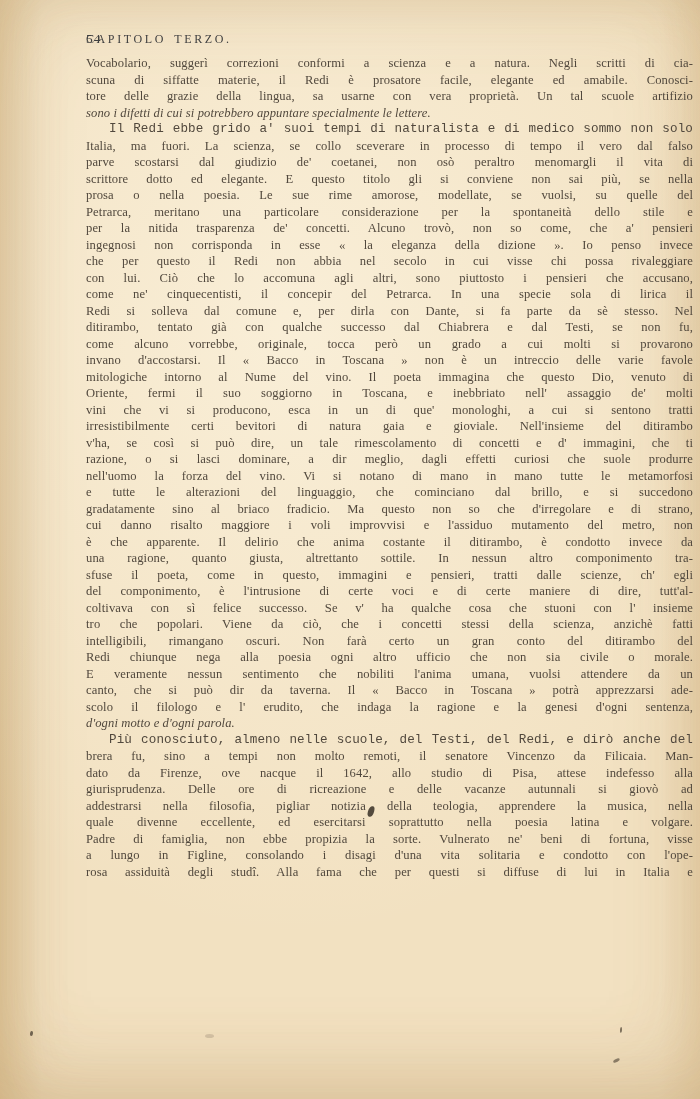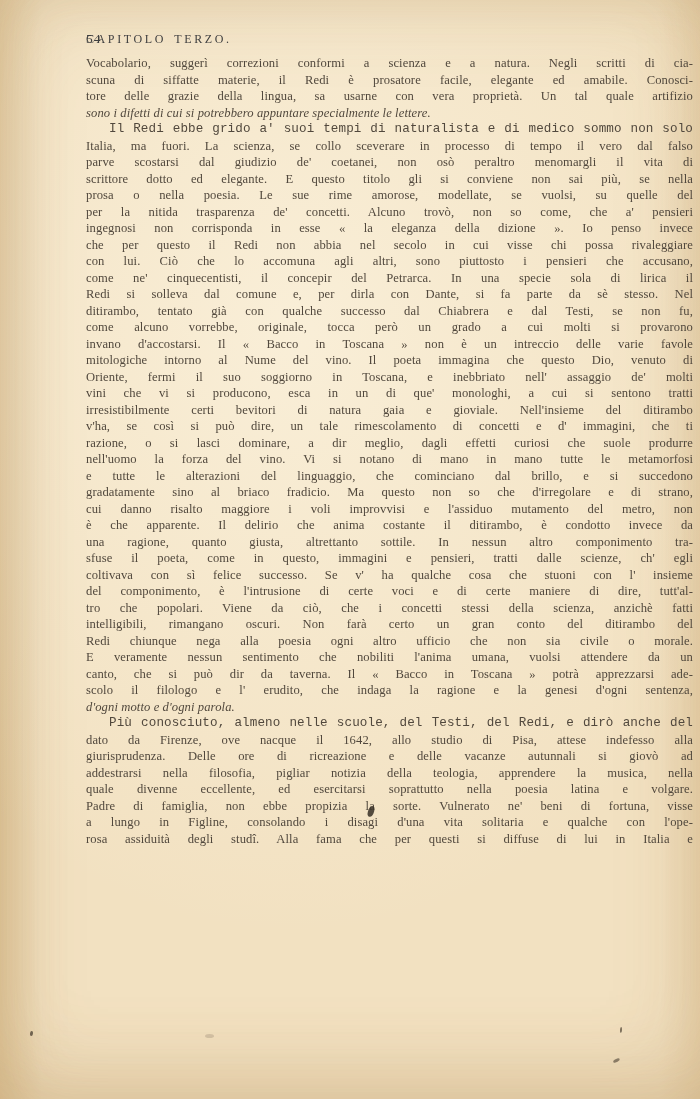--- a/index.html
+++ b/index.html
@@ -98,27 +98,28 @@
 <div class="vignette"></div>
 
 <div class="page-head">
   <span class="page-num">54</span>
   <span class="running-title">CAPITOLO TERZO.</span>
 </div>
 
 <div class="text-block">
     <div class="line">Vocabolario, suggerì correzioni conformi a scienza e a natura. Negli scritti di cia-</div>
     <div class="line">scuna di siffatte materie, il Redi è prosatore facile, elegante ed amabile. Conosci-</div>
-    <div class="line">tore delle grazie della lingua, sa usarne con vera proprietà. Un tal quale artifizio</div>
+    <div class="line">tore delle grazie della lingua, sa usarne con vera proprietà. Un tal scuole artifizio</div>
     <div class="line flush">sono i difetti di cui si potrebbero appuntare specialmente le lettere.</div>
     <div class="line indent">Il Redi ebbe grido a' suoi tempi di naturalista e di medico sommo non solo in</div>
     <div class="line">Italia, ma fuori. La scienza, se collo sceverare in processo di tempo il vero dal falso</div>
     <div class="line">parve scostarsi dal giudizio de' coetanei, non osò peraltro menomargli il vita di</div>
     <div class="line">scrittore dotto ed elegante. E questo titolo gli si conviene non sai più, se nella</div>
     <div class="line">prosa o nella poesia. Le sue rime amorose, modellate, se vuolsi, su quelle del</div>
+    <div class="line">Petrarca, meritano una particolare considerazione per la spontaneità dello stile e</div>
     <div class="line">per la nitida trasparenza de' concetti. Alcuno trovò, non so come, che a' pensieri</div>
     <div class="line">ingegnosi non corrisponda in esse « la eleganza della dizione ». Io penso invece</div>
     <div class="line">che per questo il Redi non abbia nel secolo in cui visse chi possa rivaleggiare</div>
     <div class="line">con lui. Ciò che lo accomuna agli altri, sono piuttosto i pensieri che accusano,</div>
     <div class="line">come ne' cinquecentisti, il concepir del Petrarca. In una specie sola di lirica il</div>
     <div class="line">Redi si solleva dal comune e, per dirla con Dante, si fa parte da sè stesso. Nel</div>
     <div class="line">ditirambo, tentato già con qualche successo dal Chiabrera e dal Testi, se non fu,</div>
     <div class="line">come alcuno vorrebbe, originale, tocca però un grado a cui molti si provarono</div>
     <div class="line">invano d'accostarsi. Il « Bacco in Toscana » non è un intreccio delle varie favole</div>
     <div class="line">mitologiche intorno al Nume del vino. Il poeta immagina che questo Dio, venuto di</div>
@@ -127,36 +128,37 @@
     <div class="line">irresistibilmente certi bevitori di natura gaia e gioviale. Nell'insieme del ditirambo</div>
     <div class="line">v'ha, se così si può dire, un tale rimescolamento di concetti e d' immagini, che ti</div>
     <div class="line">razione, o si lasci dominare, a dir meglio, dagli effetti curiosi che suole produrre</div>
     <div class="line">nell'uomo la forza del vino. Vi si notano di mano in mano tutte le metamorfosi</div>
     <div class="line">e tutte le alterazioni del linguaggio, che cominciano dal brillo, e si succedono</div>
     <div class="line">gradatamente sino al briaco fradicio. Ma questo non so che d'irregolare e di strano,</div>
     <div class="line">cui danno risalto maggiore i voli improvvisi e l'assiduo mutamento del metro, non</div>
     <div class="line">è che apparente. Il delirio che anima costante il ditirambo, è condotto invece da</div>
     <div class="line">una ragione, quanto giusta, altrettanto sottile. In nessun altro componimento tra-</div>
     <div class="line">sfuse il poeta, come in questo, immagini e pensieri, tratti dalle scienze, ch' egli</div>
+    <div class="line">del componimento, è l'intrusione di certe voci e di certe maniere di dire, tutt'al-</div>
     <div class="line">coltivava con sì felice successo. Se v' ha qualche cosa che stuoni con l' insieme</div>
-    <div class="line">del componimento, è l'intrusione di certe voci e di certe maniere di dire, tutt'al-</div>
     <div class="line">tro che popolari. Viene da ciò, che i concetti stessi della scienza, anzichè fatti</div>
     <div class="line">intelligibili, rimangano oscuri. Non farà certo un gran conto del ditirambo del</div>
     <div class="line">Redi chiunque nega alla poesia ogni altro ufficio che non sia civile o morale.</div>
     <div class="line">E veramente nessun sentimento che nobiliti l'anima umana, vuolsi attendere da un</div>
     <div class="line">canto, che si può dir da taverna. Il « Bacco in Toscana » potrà apprezzarsi ade-</div>
     <div class="line">scolo il filologo e l' erudito, che indaga la ragione e la genesi d'ogni sentenza,</div>
     <div class="line flush">d'ogni motto e d'ogni parola.</div>
     <div class="line indent">Più conosciuto, almeno nelle scuole, del Testi, del Redi, e dirò anche del Chia-</div>
+    <div class="line">brera fu, sino a tempi non molto remoti, il senatore Vincenzo da Filicaia. Man-</div>
     <div class="line">dato da Firenze, ove nacque il 1642, allo studio di Pisa, attese indefesso alla</div>
     <div class="line">giurisprudenza. Delle ore di ricreazione e delle vacanze autunnali si giovò ad</div>
     <div class="line">addestrarsi nella filosofia, pigliar notizia della teologia, apprendere la musica, nella</div>
     <div class="line">quale divenne eccellente, ed esercitarsi soprattutto nella poesia latina e volgare.</div>
     <div class="line">Padre di famiglia, non ebbe propizia la sorte. Vulnerato ne' beni di fortuna, visse</div>
-    <div class="line">a lungo in Figline, consolando i disagi d'una vita solitaria e qualche con l'ope-</div>
+    <div class="line">a lungo in Figline, consolando i disagi d'una vita solitaria e condotto con l'ope-</div>
     <div class="line">rosa assiduità degli studî. Alla fama che per questi si diffuse di lui in Italia e</div>
   </div>
 
 <div class="ink-blot"></div>
 <div class="speck a"></div>
 <div class="speck b"></div>
 <div class="speck c"></div>
 <div class="speck d"></div>
 
 </body></html>

